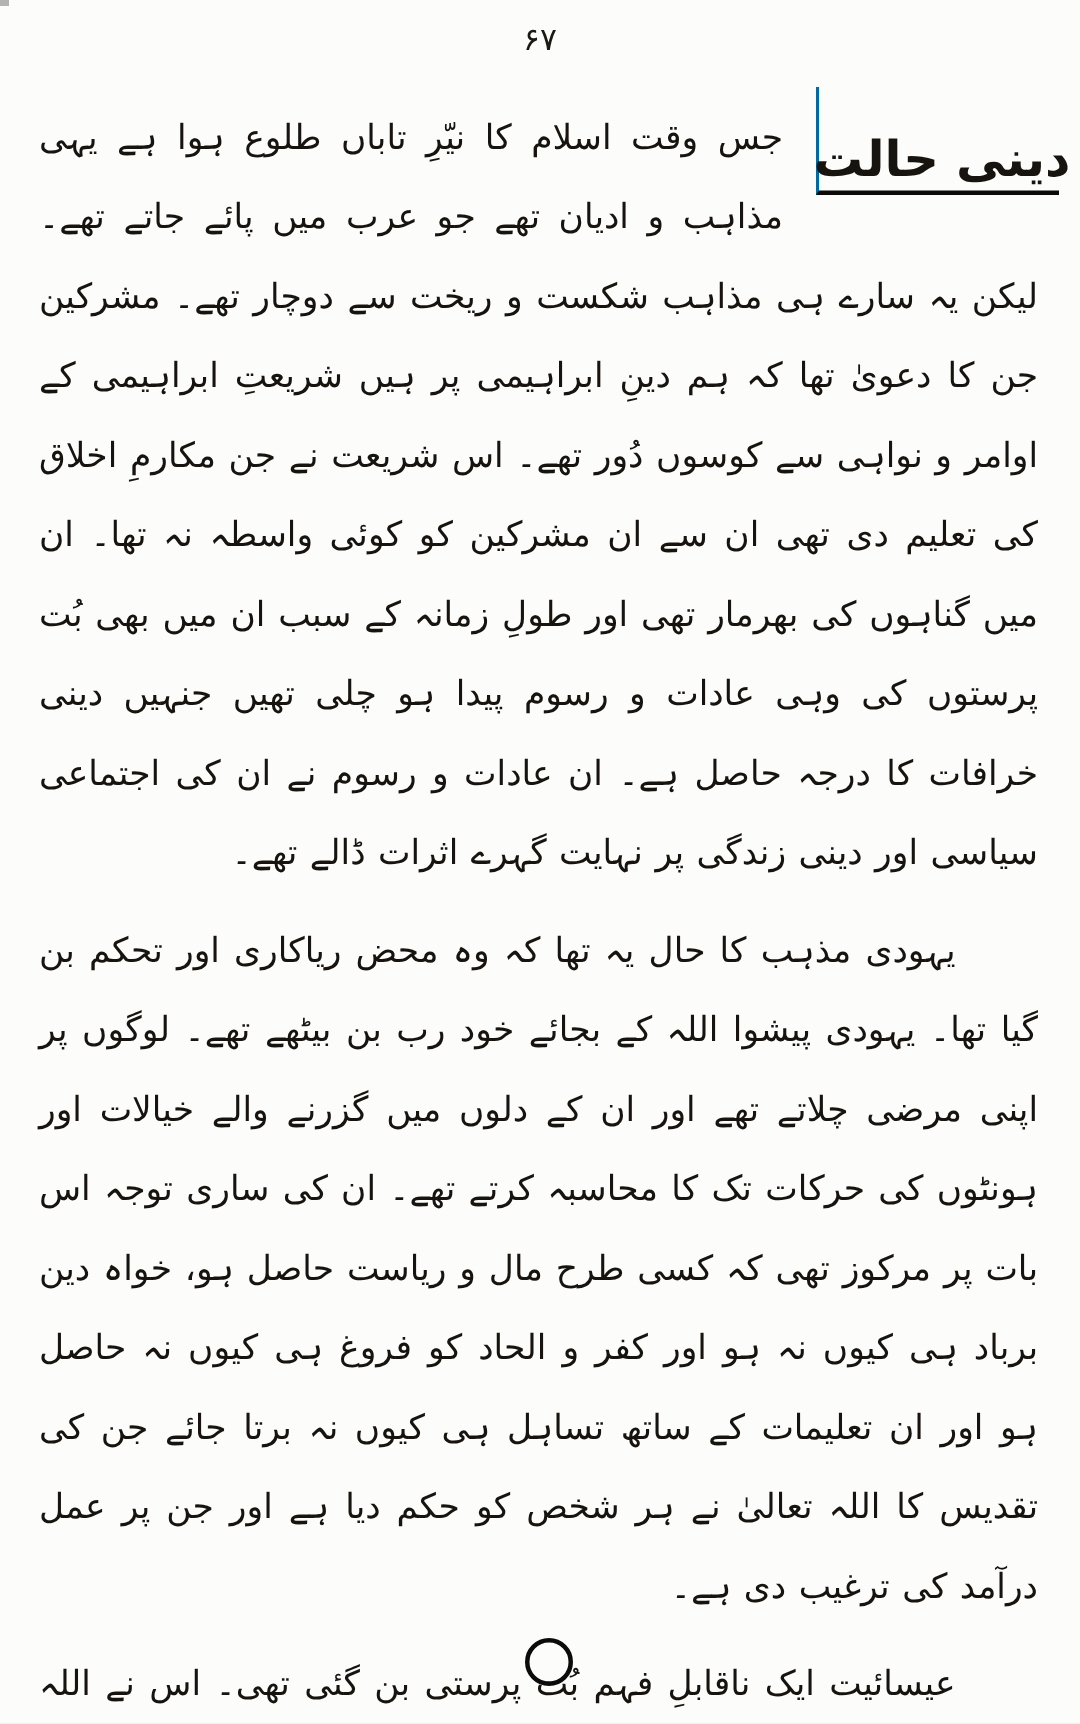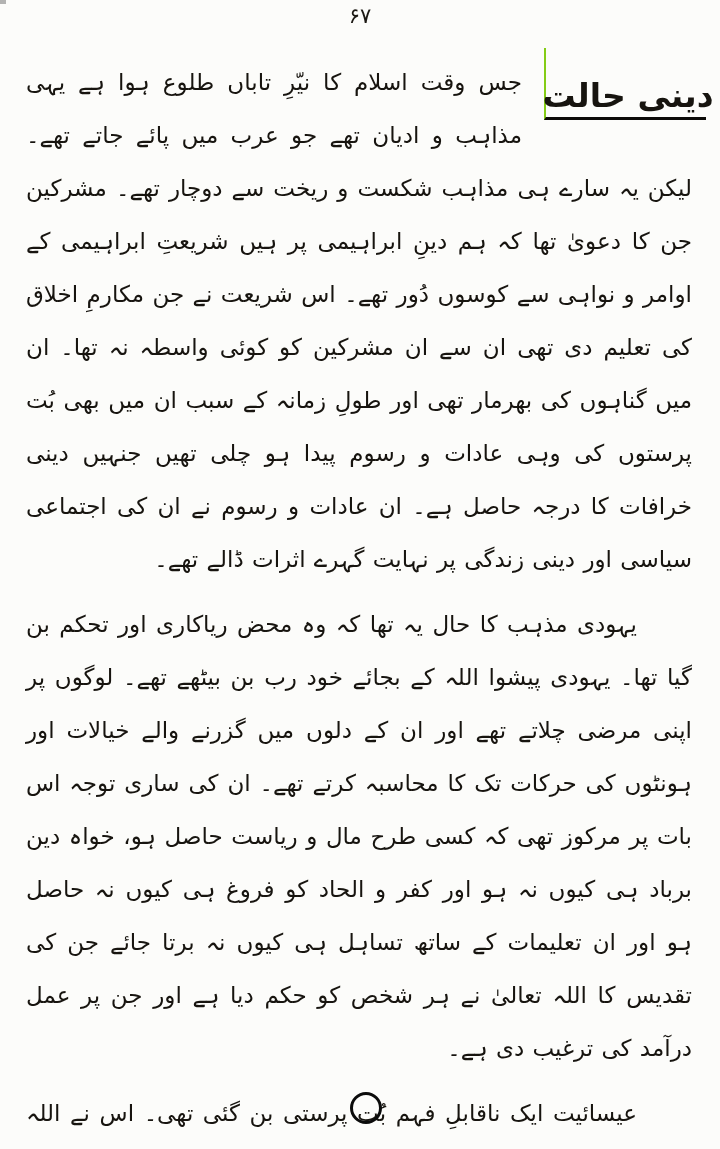--- a/index.html
+++ b/index.html
@@ -13,37 +13,37 @@
     height: 1149px;
     margin: 0 auto;
     background: #fcfcfa;
     overflow: hidden;
     font-family: "DejaVu Sans", sans-serif;
     color: #17140f;
     direction: rtl;
   }
   .page-number {
     text-align: center;
-    padding-top: 4px;
+    padding-top: 14px;
     height: 36px;
     font-size: 21px;
     letter-spacing: 4px;
     color: #1c1914;
     direction: rtl;
   }
   .content {
     padding: 4px 16px 0 14px;
     direction: rtl;
   }
   .heading-box {
     float: right;
     width: 148px;
     height: 66px;
     margin: 4px -2px 12px 22px; 
-    border-left: 2px solid #84cc16;
+    border-left: 2px solid #0369a1;
     border-bottom: 3px solid #0c0a08;
     display: flex;
     align-items: flex-end;
     justify-content: center;
     padding: 0 4px 3px 8px;
   }
   .heading-text {
     font-size: 33px;
     font-weight: bold;
     white-space: nowrap;

